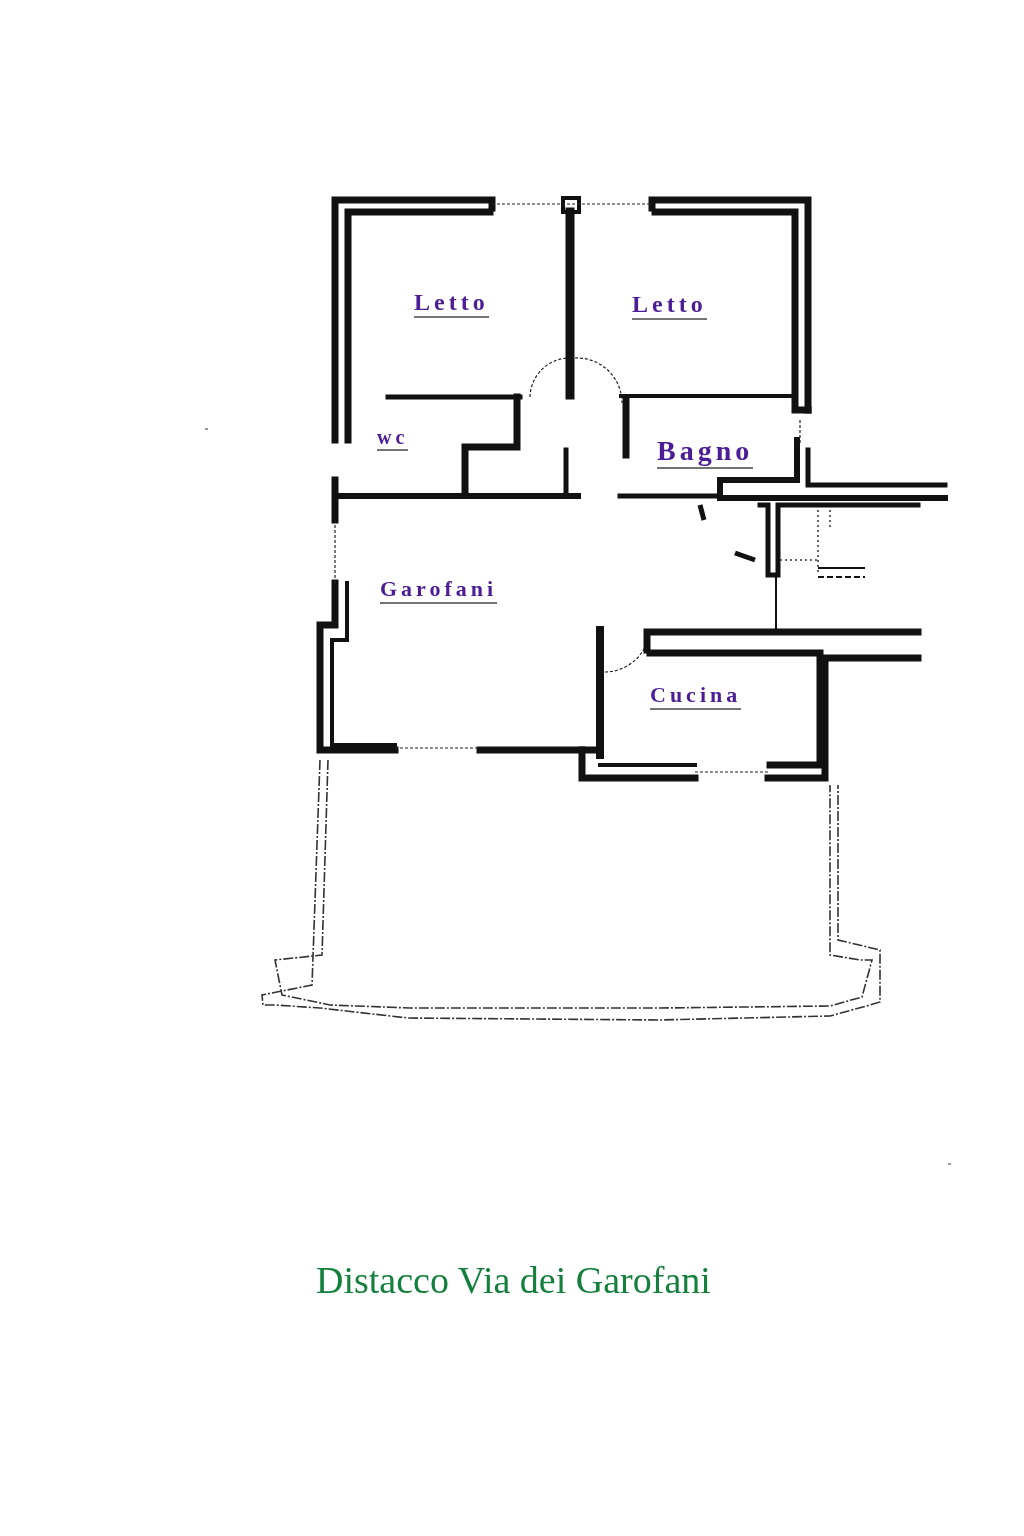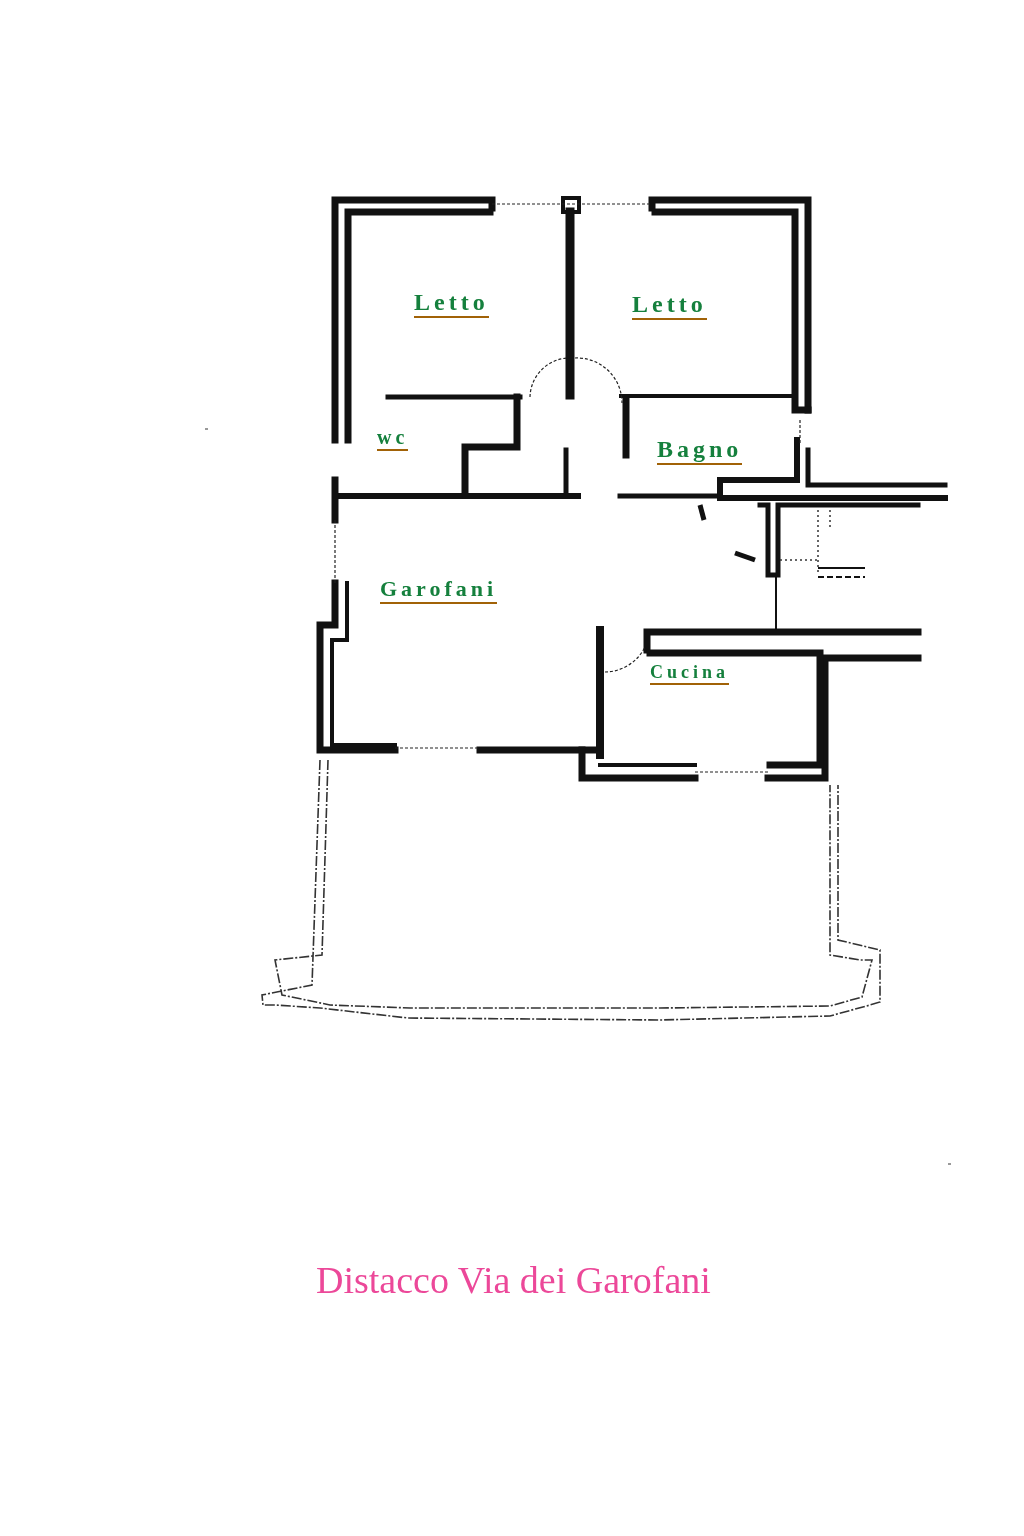--- a/index.html
+++ b/index.html
@@ -1,19 +1,19 @@
 <!DOCTYPE html>
 <html><head>
 <meta charset="utf-8">
 <style>
   html,body{margin:0;padding:0;background:#fff;}
   body{width:1024px;height:1536px;position:relative;overflow:hidden;font-family:"Liberation Serif","DejaVu Serif",serif;}
   #plan{position:absolute;left:0;top:0;width:1024px;height:1536px;}
-  .room-label{position:absolute;font-family:"Liberation Serif","DejaVu Serif",serif;font-weight:bold;color:#15803d;letter-spacing:4px;border-bottom:2px solid #a16207;line-height:1;padding-bottom:2px;white-space:nowrap;}
-  .caption{position:absolute;left:316px;top:1258px;font-family:"Liberation Serif","DejaVu Serif",serif;font-size:38px;color:#ec4899;white-space:nowrap;}
+  .room-label{position:absolute;font-family:"Liberation Serif","DejaVu Serif",serif;font-weight:bold;color:#4c1d95;letter-spacing:4px;border-bottom:2px solid #737373;line-height:1;padding-bottom:2px;white-space:nowrap;}
+  .caption{position:absolute;left:316px;top:1258px;font-family:"Liberation Serif","DejaVu Serif",serif;font-size:38px;color:#15803d;white-space:nowrap;}
   .speck{position:absolute;width:3px;height:2px;background:#999;}
 </style>
 </head>
 <body>
 
 <svg id="plan" viewBox="0 0 1024 1536" xmlns="http://www.w3.org/2000/svg">
   <g fill="none" stroke="#111" stroke-width="7" stroke-linecap="square">
 
     <polyline points="335,440 335,200 492,200 492,208"></polyline>
     <polyline points="348,440 348,212 490,212"></polyline>
@@ -78,20 +78,20 @@
 
   <g fill="none" stroke="#333" stroke-width="1.6" stroke-dasharray="10,2,2,2">
     <polyline points="320,760 312,985 262,995 263,1005 275,1005 320,1008 408,1018 660,1020 830,1016 870,1005 880,1002 880,950 838,940 838,785"></polyline>
     <polyline points="328,760 322,955 275,960 282,995 330,1005 410,1008 660,1008 830,1006 862,997 872,960 860,960 830,955 830,785"></polyline>
   </g>
 </svg>
 
 <div class="room-label" style="left:414px;top:290px;font-size:24px;">Letto</div>
 <div class="room-label" style="left:632px;top:292px;font-size:24px;">Letto</div>
 <div class="room-label" style="left:377px;top:427px;font-size:20px;">wc</div>
-<div class="room-label" style="left:657px;top:437px;font-size:24px;">Bagno</div>
+<div class="room-label" style="left:657px;top:437px;font-size:28px;">Bagno</div>
 <div class="room-label" style="left:380px;top:578px;font-size:22px;">Garofani</div>
-<div class="room-label" style="left:650px;top:663px;font-size:18px;">Cucina</div>
+<div class="room-label" style="left:650px;top:684px;font-size:22px;">Cucina</div>
 
 <div class="caption">Distacco Via dei Garofani</div>
 
 <div class="speck" style="left:205px;top:428px;"></div>
 <div class="speck" style="left:948px;top:1163px;"></div>
 
 </body></html>

